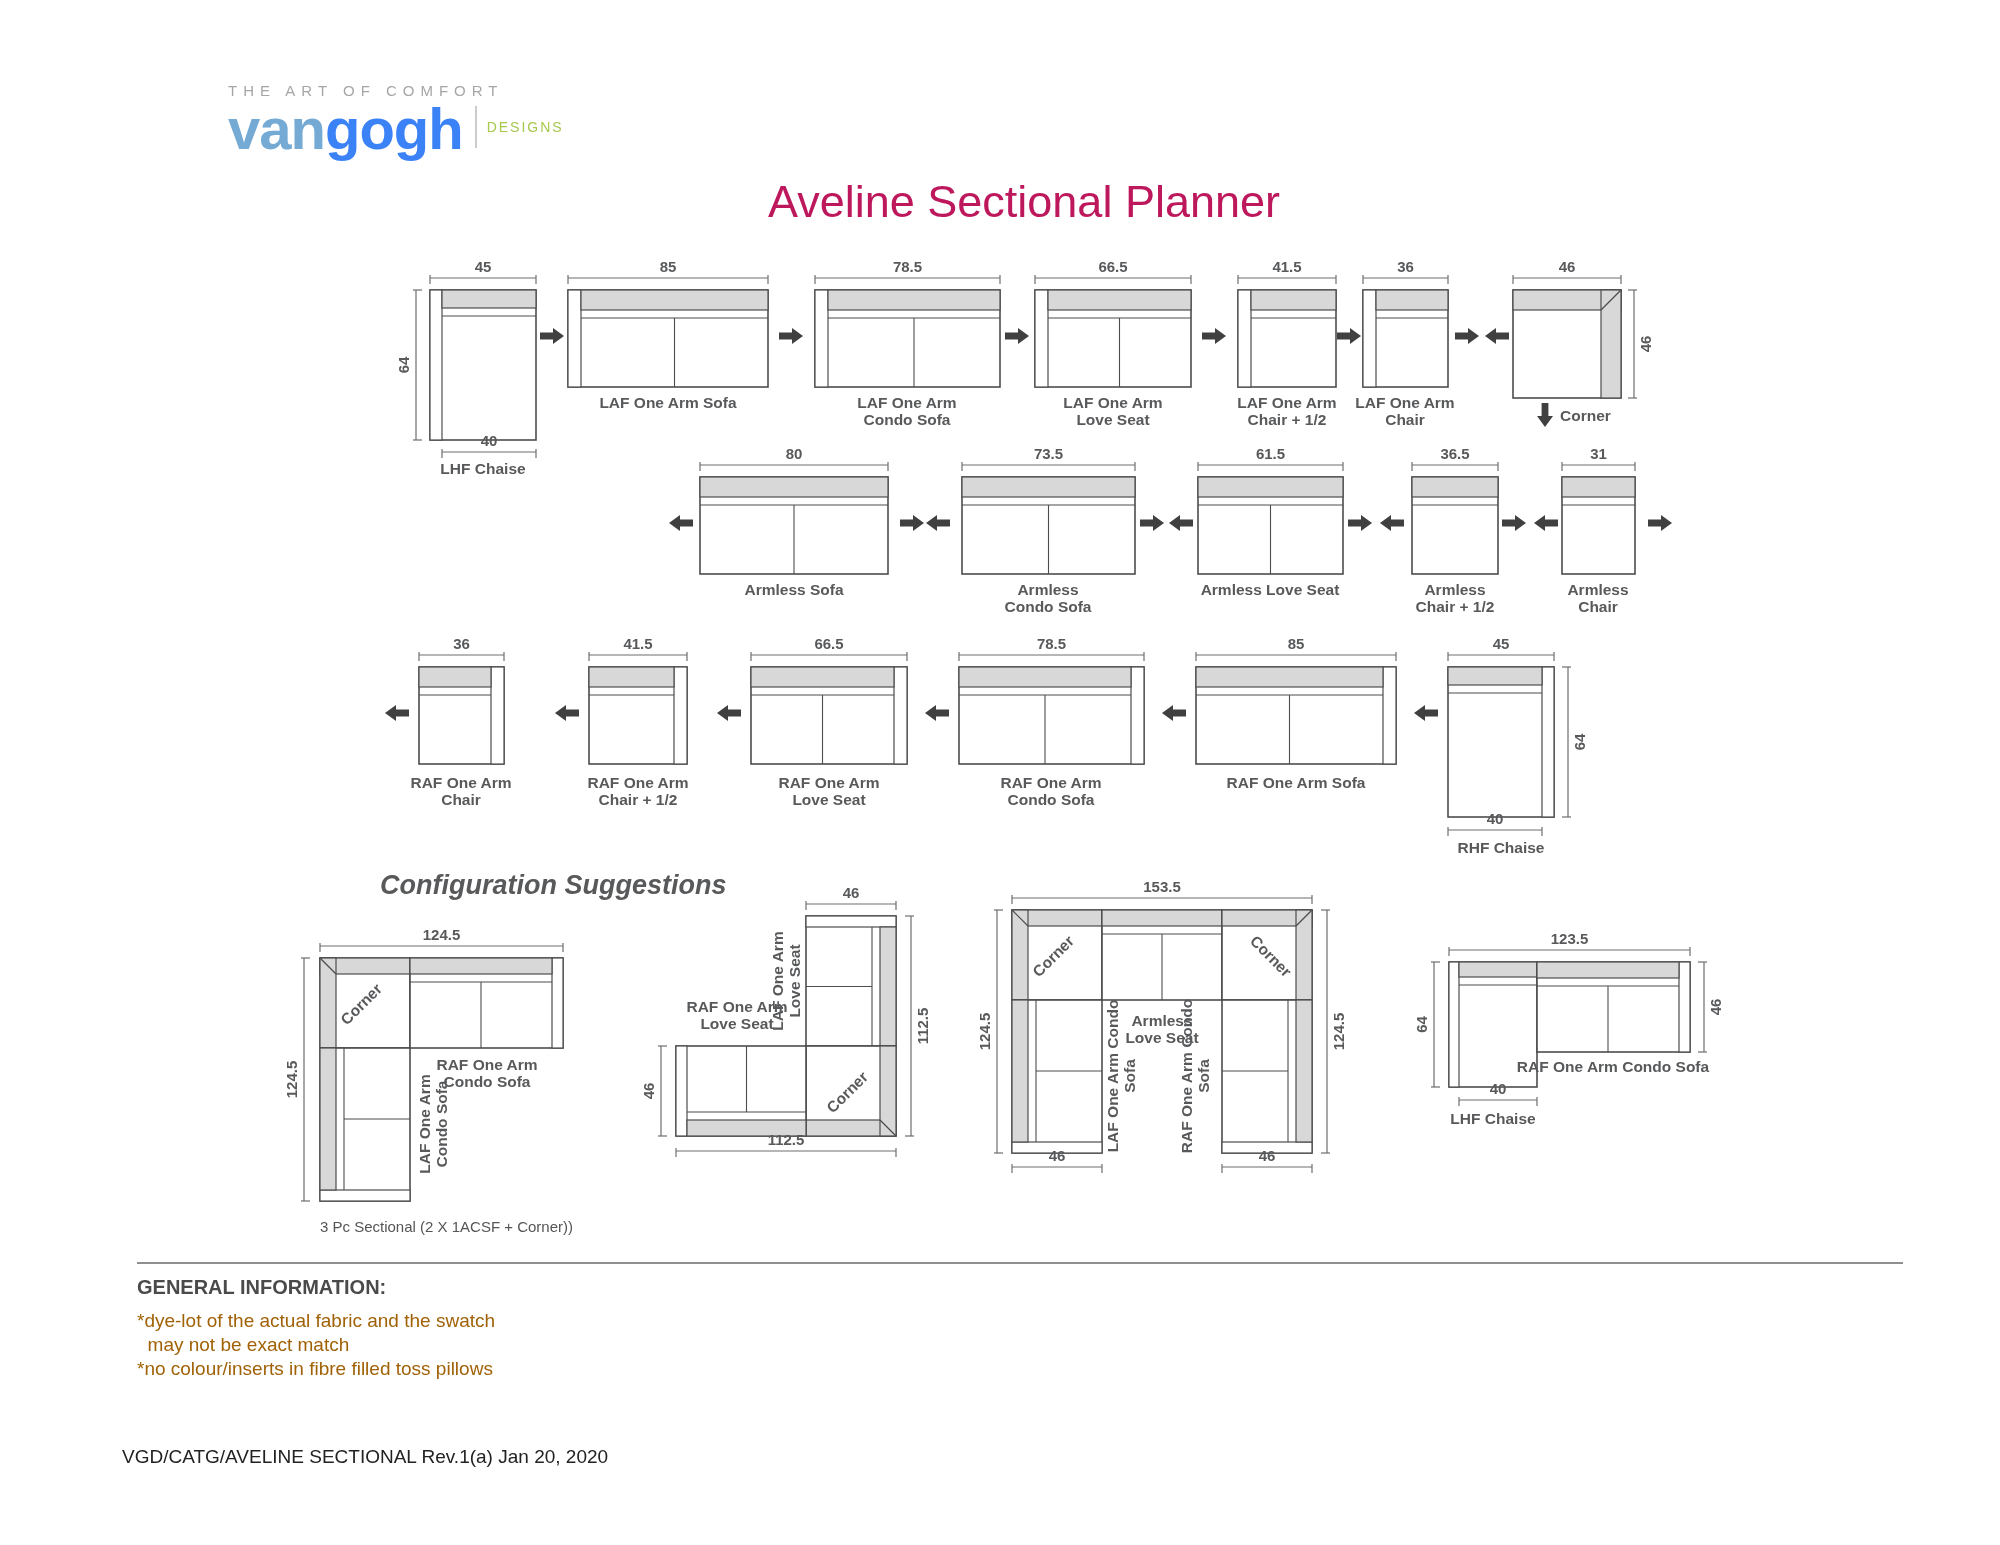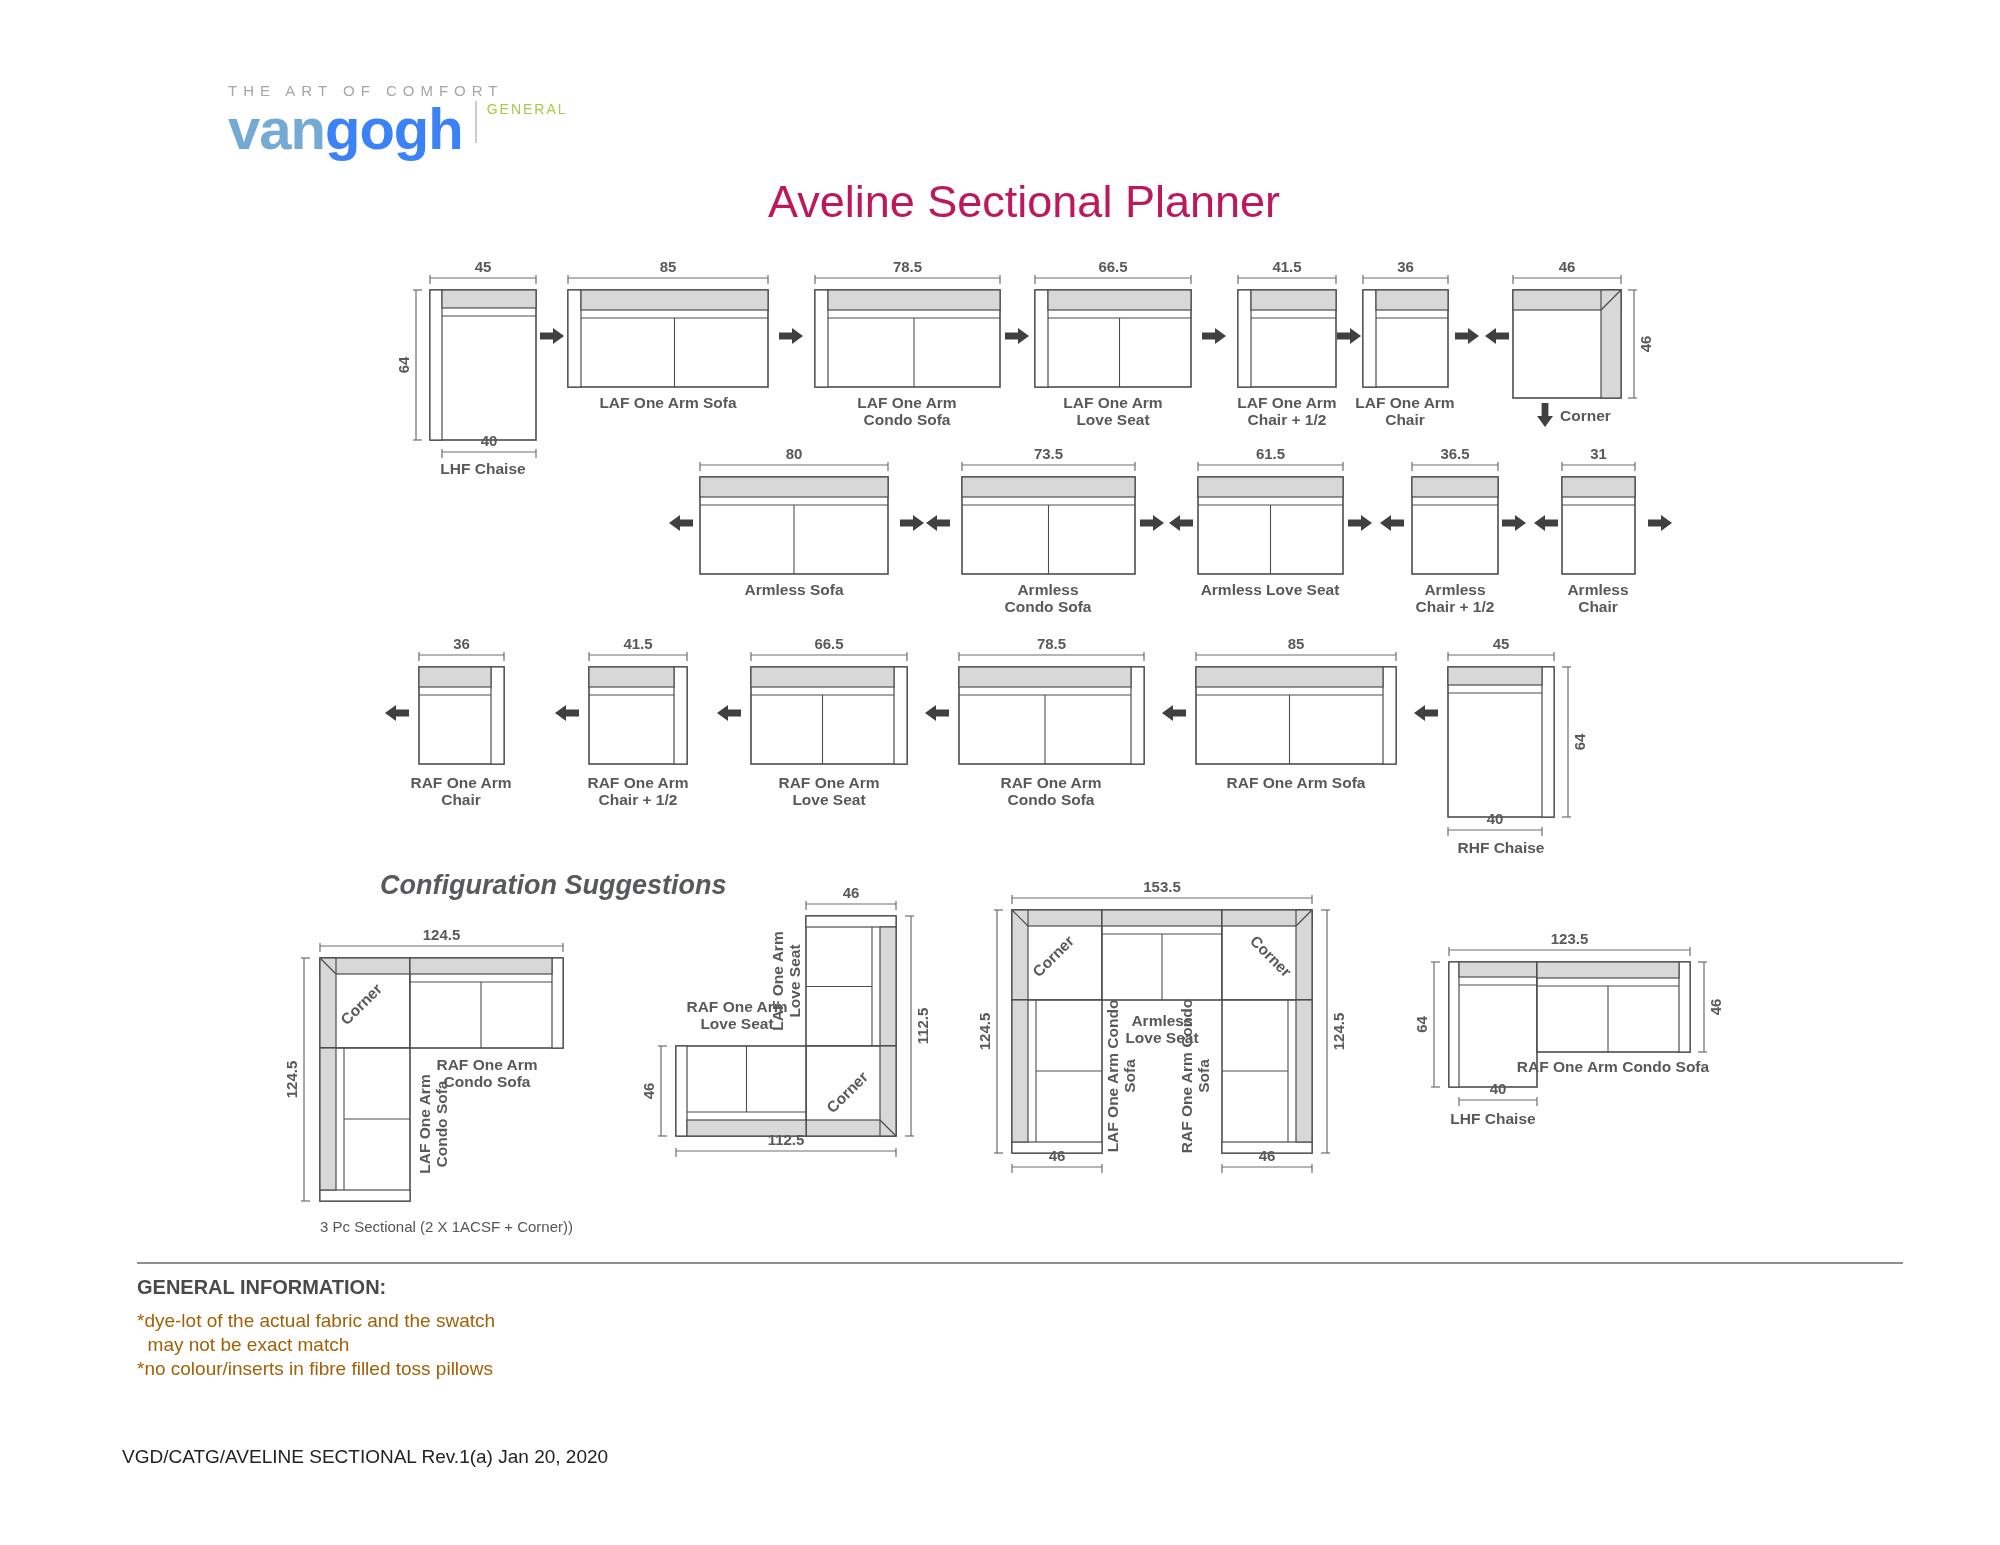--- a/index.html
+++ b/index.html
@@ -2,21 +2,21 @@
 <html><head>
 <meta charset="utf-8">
 <style>
   html,body{margin:0;padding:0;}
   body{
     width:2000px;height:1545px;position:relative;background:#ffffff;
     font-family:"Liberation Sans", sans-serif;overflow:hidden;
   }
   .logo{position:absolute;left:228px;top:82px;}
   .logo-tagline{color:#a6a6a6;font-size:15px;letter-spacing:6px;}
-  .logo-row{display:flex;align-items:flex-start;margin-top:2px;}
+  .logo-row{display:flex;align-items:center;margin-top:2px;}
   .logo-van{color:#74aad4;font-size:58px;font-weight:bold;line-height:0.95;letter-spacing:-1px;}
   .logo-gogh{color:#3b82f6;font-size:58px;font-weight:bold;line-height:0.95;letter-spacing:-1px;}
   .logo-bar{width:2px;height:42px;background:#cccccc;margin:0 10px 3px 12px;display:inline-block;}
   .logo-designs{color:#a6c84c;font-size:14px;letter-spacing:2px;margin-bottom:4px;}
   .title{position:absolute;top:176px;left:0;width:100%;text-align:center;
     font-size:45px;font-weight:normal;color:#be185d;margin:0;padding-left:24px;}
   .config-heading{position:absolute;left:380px;top:870px;font-size:27px;
     font-style:italic;font-weight:bold;color:#58595b;}
   #diagram{position:absolute;left:0;top:0;pointer-events:none;}
   #diagram text{font-family:"Liberation Sans", sans-serif;}
@@ -33,21 +33,21 @@
 </style>
 </head>
 <body>
 
 <div class="logo">
   <div class="logo-tagline">THE ART OF COMFORT</div>
   <div class="logo-row">
     <span class="logo-van">van</span>
       <span class="logo-gogh">gogh</span>
     <span class="logo-bar"></span>
-    <span class="logo-designs">GENERAL</span>
+    <span class="logo-designs">DESIGNS</span>
   </div>
 </div>
 
 <h1 class="title">Aveline Sectional Planner</h1>
 
 <svg id="diagram" width="2000" height="1545" viewBox="0 0 2000 1545">
     <g>
       <line x1="430" y1="278" x2="536" y2="278" stroke="#6e6e6e" stroke-width="1.2"></line>
       <line x1="430" y1="275" x2="430" y2="284" stroke="#6e6e6e" stroke-width="1.2"></line>
       <line x1="536" y1="275" x2="536" y2="284" stroke="#6e6e6e" stroke-width="1.2"></line>

